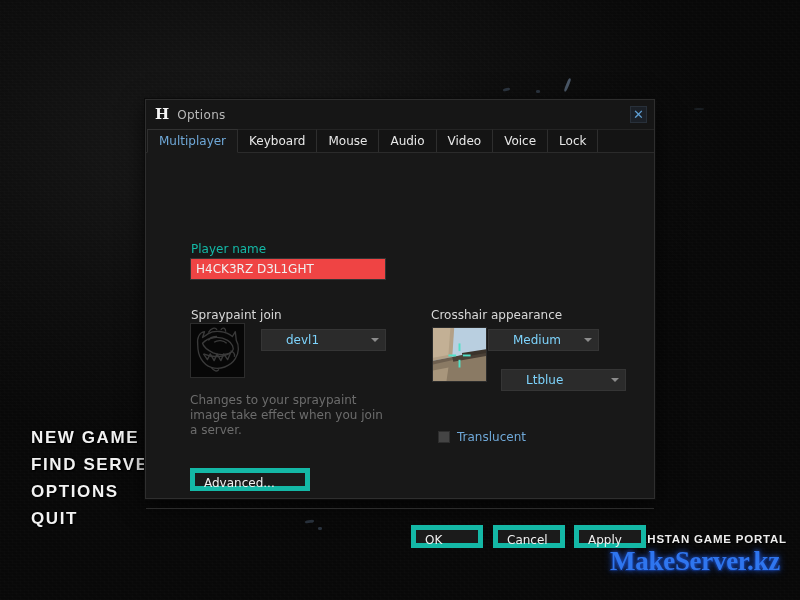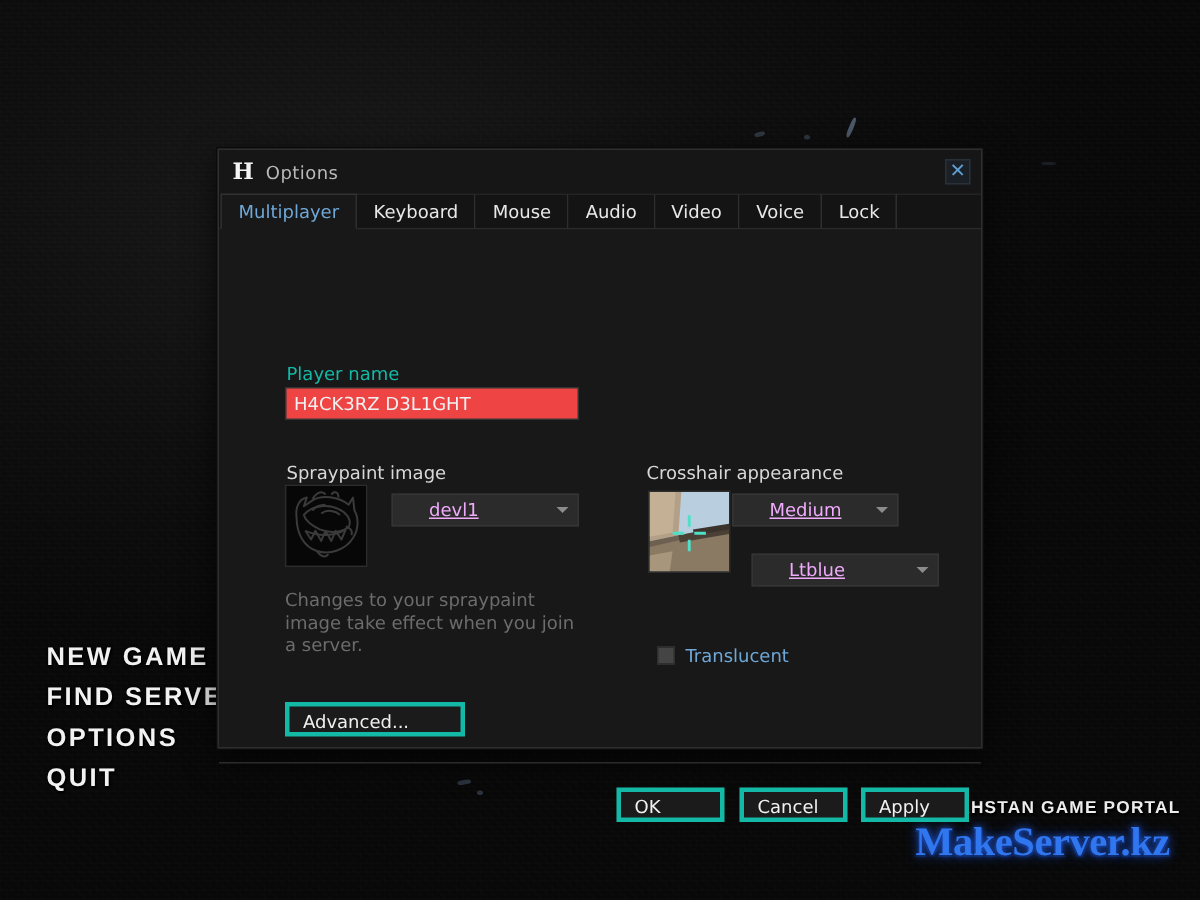--- a/index.html
+++ b/index.html
@@ -241,26 +241,25 @@
     position: absolute;
     height: 22px;
     background: #2b2b2b;
     border: 1px solid #353535;
     display: flex;
     align-items: center;
     cursor: pointer;
   }
   .combo-value {
     flex: 1 1 auto;
-    color: #f0abfc;
+    color: #7dd3fc;
     font-size: 12px;
     padding-left: 24px;
     white-space: nowrap;
     overflow: hidden;
-    text-decoration: underline;
   }
   .combo-arrow-box {
     flex: 0 0 20px;
     height: 100%;
     display: flex;
     align-items: center;
     justify-content: center;
   }
   .combo-arrow {
     width: 0; height: 0;
@@ -296,21 +295,21 @@
     background: #444444;
     border: 1px solid #2e2e2e;
     margin-right: 7px;
   }
   #translucent-label { font-size: 12px; color: #6fa8d8; }
 
   .push-button {
     position: absolute;
     height: 23px;
     background: #1b1b1b;
-    border: 3px solid #14b8a6;
+    border: 5px solid #14b8a6;
     color: #f0f0f0;
     font-family: "DejaVu Sans", sans-serif;
     font-size: 12px;
     text-align: left;
     padding-left: 9px;
     cursor: pointer;
     line-height: 21px;
   }
   #advanced-button { left: 44px; top: 315px; width: 120px; }
 
@@ -369,21 +368,21 @@
     <div class="tab">Voice</div>
     <div class="tab">Lock</div>
     <div id="tab-strip-filler"></div>
   </div>
 
   <div id="dialog-body">
 
     <div class="section-label" id="player-name-label">Player name</div>
     <input id="player-name-input" type="text" value="H4CK3RZ D3L1GHT" style="">
 
-    <div class="section-label plain" id="spray-label">Spraypaint image</div>
+    <div class="section-label plain" id="spray-label">Spraypaint join</div>
 
     <div class="thumb" id="spray-thumb">
       <svg id="spray-art" viewBox="0 0 55 55" preserveAspectRatio="none">
         <rect x="0" y="0" width="55" height="55" fill="#070707"></rect>
         <g fill="none" stroke="#3a3a3a" stroke-width="1.4" stroke-linejoin="round">
           <path d="M7 22 C6 14 9 9 14 8 L12 14 L18 10 C24 6 36 7 43 13 L46 8 L47 17
                    C50 22 50 30 46 36 C41 44 30 48 21 45 C12 42 7 33 7 22 Z"></path>
           <path d="M12 20 C18 13 30 12 38 17 C43 20 45 25 43 28 C40 32 30 33 23 30
                    C17 27 13 24 12 20 Z"></path>
           <path d="M24 19 C28 16 34 17 37 20"></path>

